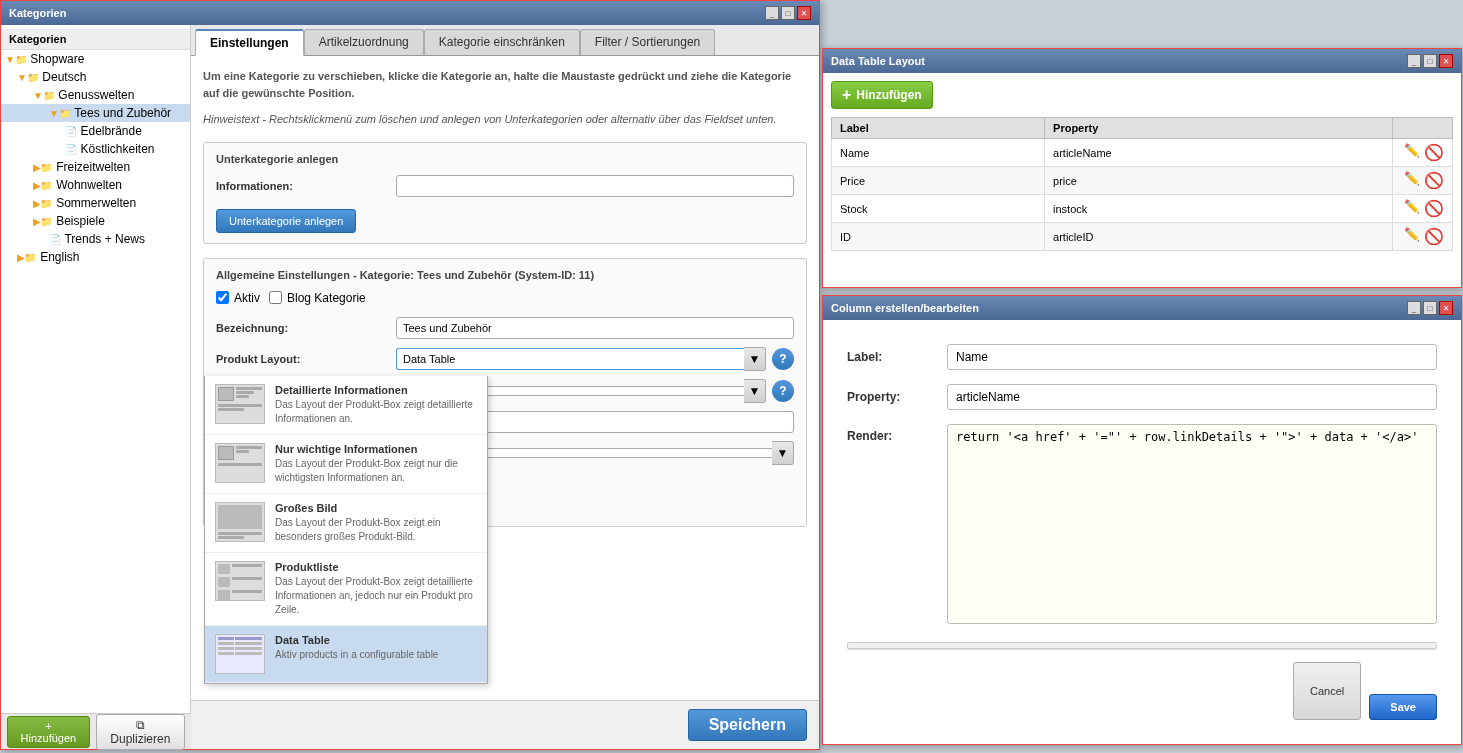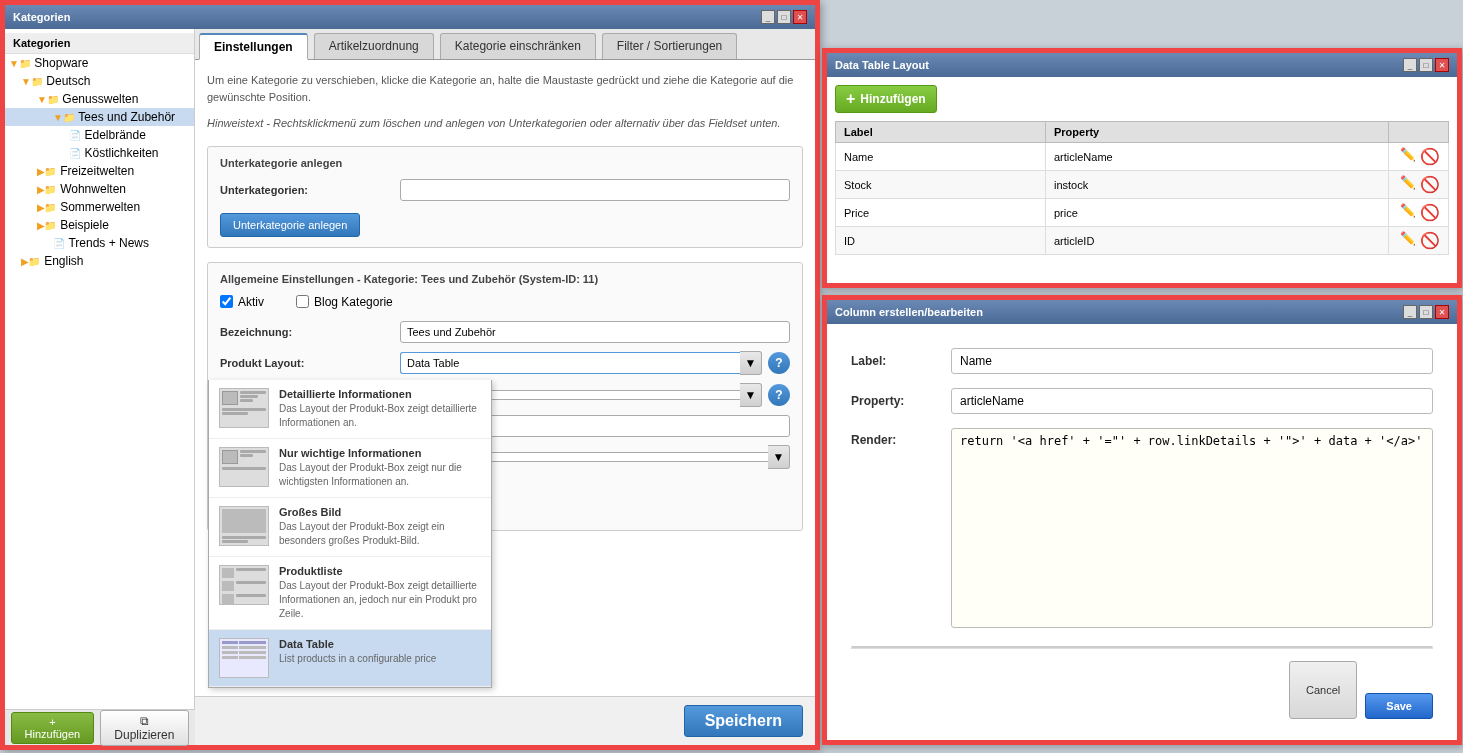--- a/index.html
+++ b/index.html
@@ -2,21 +2,21 @@
 <html><head>
   <meta charset="utf-8">
   <style>
     * { box-sizing: border-box; margin: 0; padding: 0; font-family: Arial, sans-serif; font-size: 12px; }
     body { background: #c8d0d8; overflow: hidden; }
 
     
     .window {
       position: absolute;
       background: #f0f0f0;
-      border: 5px solid #ef4444;
+      border: 1px solid #ef4444;
       box-shadow: 2px 2px 8px rgba(0,0,0,0.3);
     }
     .window-titlebar {
       background: linear-gradient(to bottom, #6a8ab5, #4a6a95);
       color: white;
       padding: 4px 8px;
       display: flex;
       align-items: center;
       justify-content: space-between;
       height: 24px;
@@ -97,41 +97,41 @@
       border-bottom: 1px solid #999;
       padding-top: 4px;
       padding-left: 4px;
     }
     .tab {
       padding: 5px 14px;
       border: 1px solid #aaa;
       border-bottom: none;
       background: #d8d8d8;
       cursor: pointer;
-      margin-right: 6px;
+      margin-right: 0;
       border-radius: 3px 3px 0 0;
       color: #333;
     }
     .tab.active {
       background: white;
       border-bottom: 1px solid white;
       margin-bottom: -1px;
       color: #000;
       font-weight: bold;
       border-top: 2px solid #5588bb;
     }
 
     .content-area {
       flex: 1;
       padding: 12px;
       background: white;
       overflow-y: auto;
     }
 
-    .info-text { color: #555; font-size: 11px; margin-bottom: 10px; line-height: 1.5; }
+    .info-text { color: #555; font-size: 11px; margin-bottom: 10px; line-height: 1.5; font-weight: bold; }
     .hint-text { color: #555; font-size: 11px; margin-bottom: 14px; line-height: 1.5; font-style: italic; }
 
     .fieldset {
       border: 1px solid #ccc;
       border-radius: 3px;
       margin-bottom: 14px;
       padding: 10px 12px;
       background: #fafafa;
     }
     .fieldset-legend {
@@ -181,21 +181,21 @@
       font-size: 11px;
     }
     .btn-default {
       background: linear-gradient(to bottom, #ffffff, #e0e0e0);
       color: #333;
     }
 
     .checkbox-row {
       display: flex;
       align-items: center;
-      gap: 32px;
+      gap: 9px;
       margin-bottom: 12px;
     }
     .checkbox-item {
       display: flex;
       align-items: center;
       gap: 5px;
       font-size: 11px;
     }
 
     
@@ -476,21 +476,21 @@
         <div class="tab">Filter / Sortierungen</div>
       </div>
 
       <div class="content-area">
         <p class="info-text">Um eine Kategorie zu verschieben, klicke die Kategorie an, halte die Maustaste gedrückt und ziehe die Kategorie auf die gewünschte Position.</p>
         <p class="hint-text">Hinweistext - Rechtsklickmenü zum löschen und anlegen von Unterkategorien oder alternativ über das Fieldset unten.</p>
 
         <div class="fieldset">
           <div class="fieldset-legend">Unterkategorie anlegen</div>
           <div class="form-row">
-            <div class="form-label">Unterkategorien:</div>
+            <div class="form-label">Informationen:</div>
             <input class="form-input" type="text" style="">
           </div>
           <button class="btn btn-blue" style="margin-top:4px;">Unterkategorie anlegen</button>
         </div>
 
         <div class="fieldset">
           <div class="fieldset-legend">Allgemeine Einstellungen - Kategorie: Tees und Zubehör (System-ID: 11)</div>
 
           <div class="checkbox-row">
             <div class="checkbox-item">
@@ -658,21 +658,21 @@
           <div style="width:16px;height:3px;background:#bbb;"></div>
           <div style="flex:1;height:3px;background:#bbb;"></div>
         </div>
         <div style="display:flex;gap:1px;">
           <div style="width:16px;height:3px;background:#bbb;"></div>
           <div style="flex:1;height:3px;background:#bbb;"></div>
         </div>
       </div>
       <div class="dropdown-text-col">
         <div class="dropdown-item-title">Data Table</div>
-        <div class="dropdown-item-desc">List products in a configurable price</div>
+        <div class="dropdown-item-desc">Aktiv products in a configurable table</div>
       </div>
     </div>
   </div>
 </div>
 
 <div class="window dt-layout-window">
   <div class="window-titlebar">
     <span class="window-title">Data Table Layout</span>
     <div class="window-controls">
       <div class="win-btn">_</div>
@@ -700,32 +700,32 @@
       <td>Name</td>
       <td>articleName</td>
       <td>
         <div class="dt-actions">
           <span class="edit-icon" title="Edit">✏️</span>
           <span class="delete-icon" title="Delete">🚫</span>
         </div>
       </td>
     </tr>
           <tr>
-      <td>Stock</td>
-      <td>instock</td>
+      <td>Price</td>
+      <td>price</td>
       <td>
         <div class="dt-actions">
           <span class="edit-icon" title="Edit">✏️</span>
           <span class="delete-icon" title="Delete">🚫</span>
         </div>
       </td>
     </tr>
           <tr>
-      <td>Price</td>
-      <td>price</td>
+      <td>Stock</td>
+      <td>instock</td>
       <td>
         <div class="dt-actions">
           <span class="edit-icon" title="Edit">✏️</span>
           <span class="delete-icon" title="Delete">🚫</span>
         </div>
       </td>
     </tr>
           <tr>
       <td>ID</td>
       <td>articleID</td>

